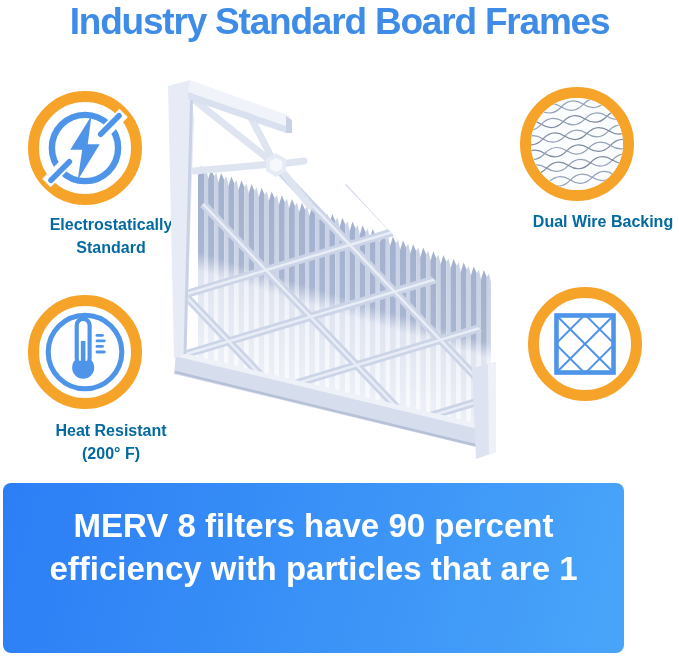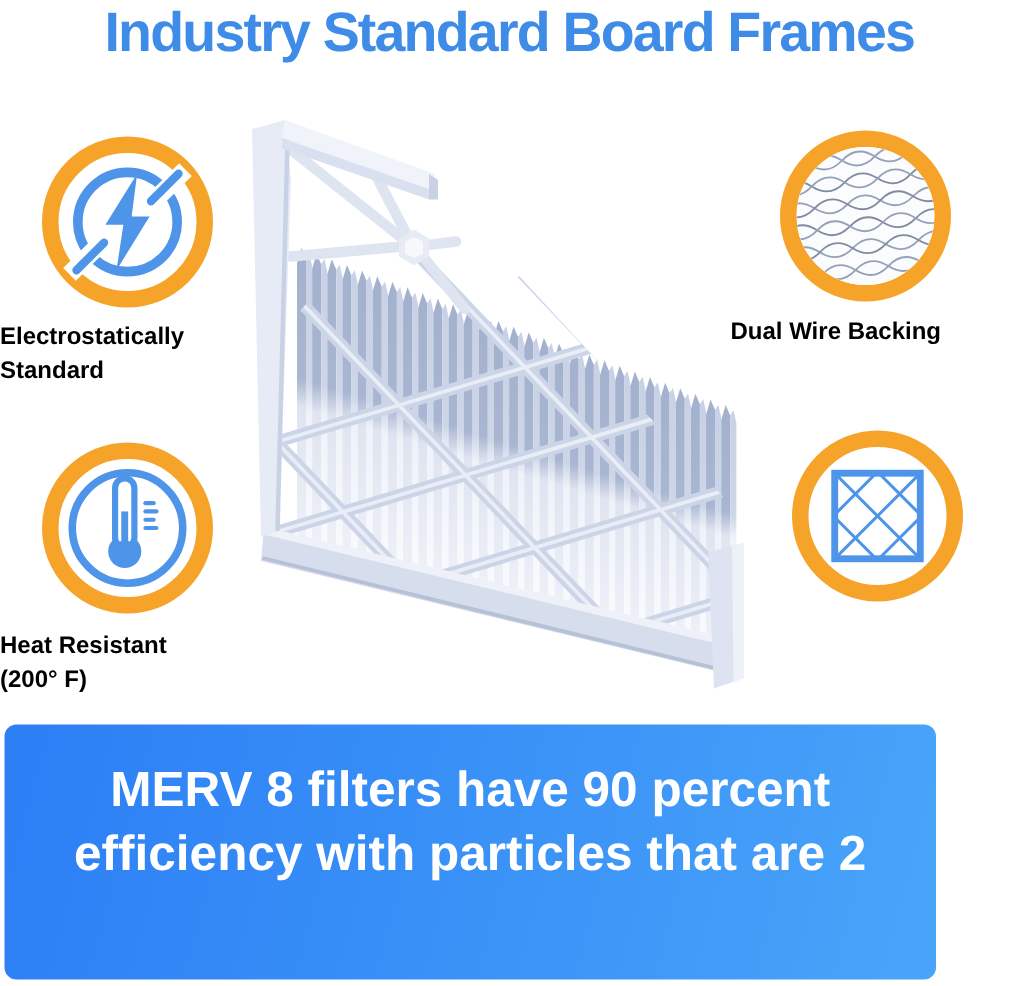--- a/index.html
+++ b/index.html
@@ -10,22 +10,22 @@
   .page-title{
     position:absolute;top:1px;left:0;width:679px;text-align:center;
     font-size:37px;font-weight:bold;letter-spacing:-1.2px;color:#3E8CE7;margin:0;
   }
   .feature-ring{
     position:absolute;width:114px;height:114px;box-sizing:border-box;
     border:11px solid #F6A329;border-radius:50%;background:#fff;
   }
   .feature-ring svg{position:absolute;left:0;top:0;width:92px;height:92px;}
   .feature-label{
-    position:absolute;text-align:left;color:#000000;
-    font-size:16px;font-weight:bold;line-height:23px;
+    position:absolute;text-align:center;color:#0369a1;
+    font-size:16px;font-weight:bold;line-height:23px;margin-left:26px;
   }
   .ring-1{left:28px;top:91px;}
   .label-1{left:0px;top:213px;width:170px;}
   .ring-2{left:520px;top:87px;}
   .label-2{left:487px;top:210px;width:180px;}
   .ring-3{left:28px;top:295px;}
   .label-3{left:0px;top:419px;width:170px;}
   .ring-4{left:528px;top:287px;}
   .label-4{left:495px;top:409px;width:180px;}
   .product{position:absolute;left:158px;top:72px;width:348px;height:400px;}
@@ -256,16 +256,16 @@
     <polygon points="10,14 32,8 36,48 28,282 16,286" fill="#E7EBF6"></polygon>
     <line x1="34" y1="10" x2="27" y2="282" stroke="#C9D2E5" stroke-width="3"></line>
 
     <polygon points="32,8 132,44 128,54 30,20" fill="#F0F3FA"></polygon>
     <polygon points="30,20 128,54 128,61 30,27" fill="#D9E0EF"></polygon>
     <polygon points="128,44 134,48 134,61 128,61" fill="#C9D2E5"></polygon>
   </svg>
 
   <div class="banner">
     <div>MERV 8 filters have 90 percent</div>
-    <div>efficiency with particles that are 2</div>
+    <div>efficiency with particles that are 1</div>
   </div>
 
 </div>
 
 </body></html>

